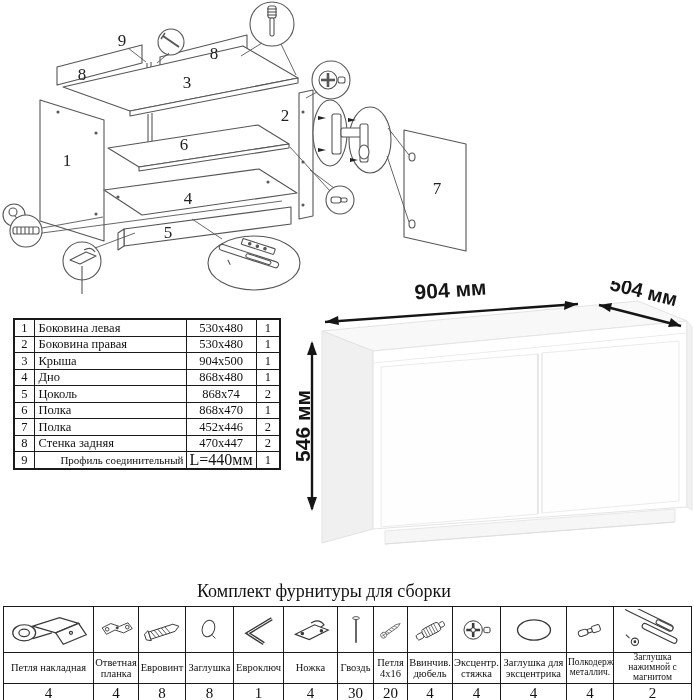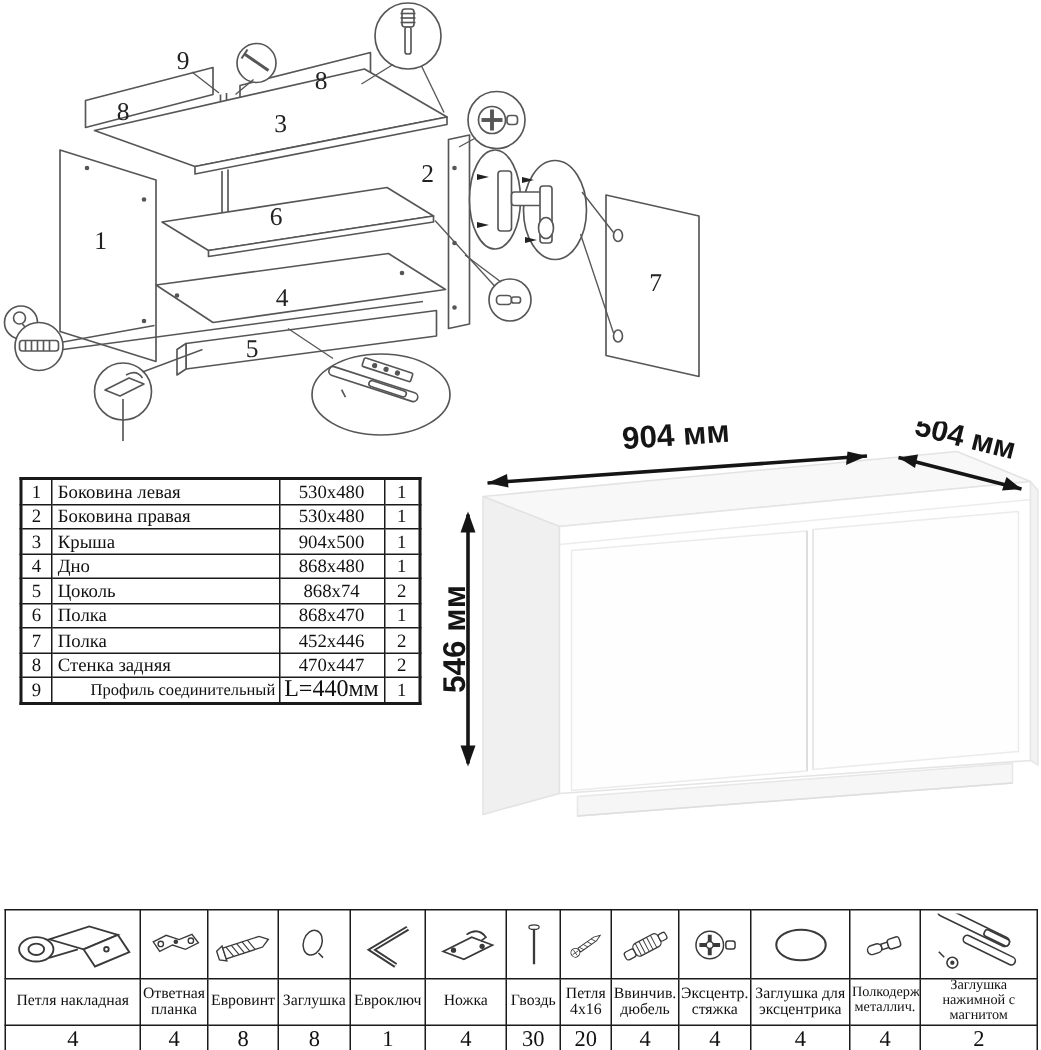--- a/index.html
+++ b/index.html
@@ -291,20 +291,21 @@
       <polygon points="17,60 12,74 22,74" fill="#151515" stroke="none"></polygon>
       <polygon points="17,230 12,216 22,216" fill="#151515" stroke="none"></polygon>
     </g>
     <g>
       <text x="156" y="16" font-size="21" text-anchor="middle" transform="rotate(-4 156 16)">904 мм</text>
       <text x="347" y="17" font-size="20" text-anchor="middle" transform="rotate(14 347 17)">504 мм</text>
       <text x="9" y="151" font-size="21" text-anchor="middle" transform="rotate(-90 9 145)">546 мм</text>
     </g>
   </svg>
 
+  <div class="hw-title">Комплект фурнитуры для сборки</div>
 
   <table class="hw">
     <colgroup>
       <col style="width:90px">
         <col style="width:45px">
         <col style="width:47px">
         <col style="width:48px">
       <col style="width:50px">
         <col style="width:54px">
         <col style="width:36px">

